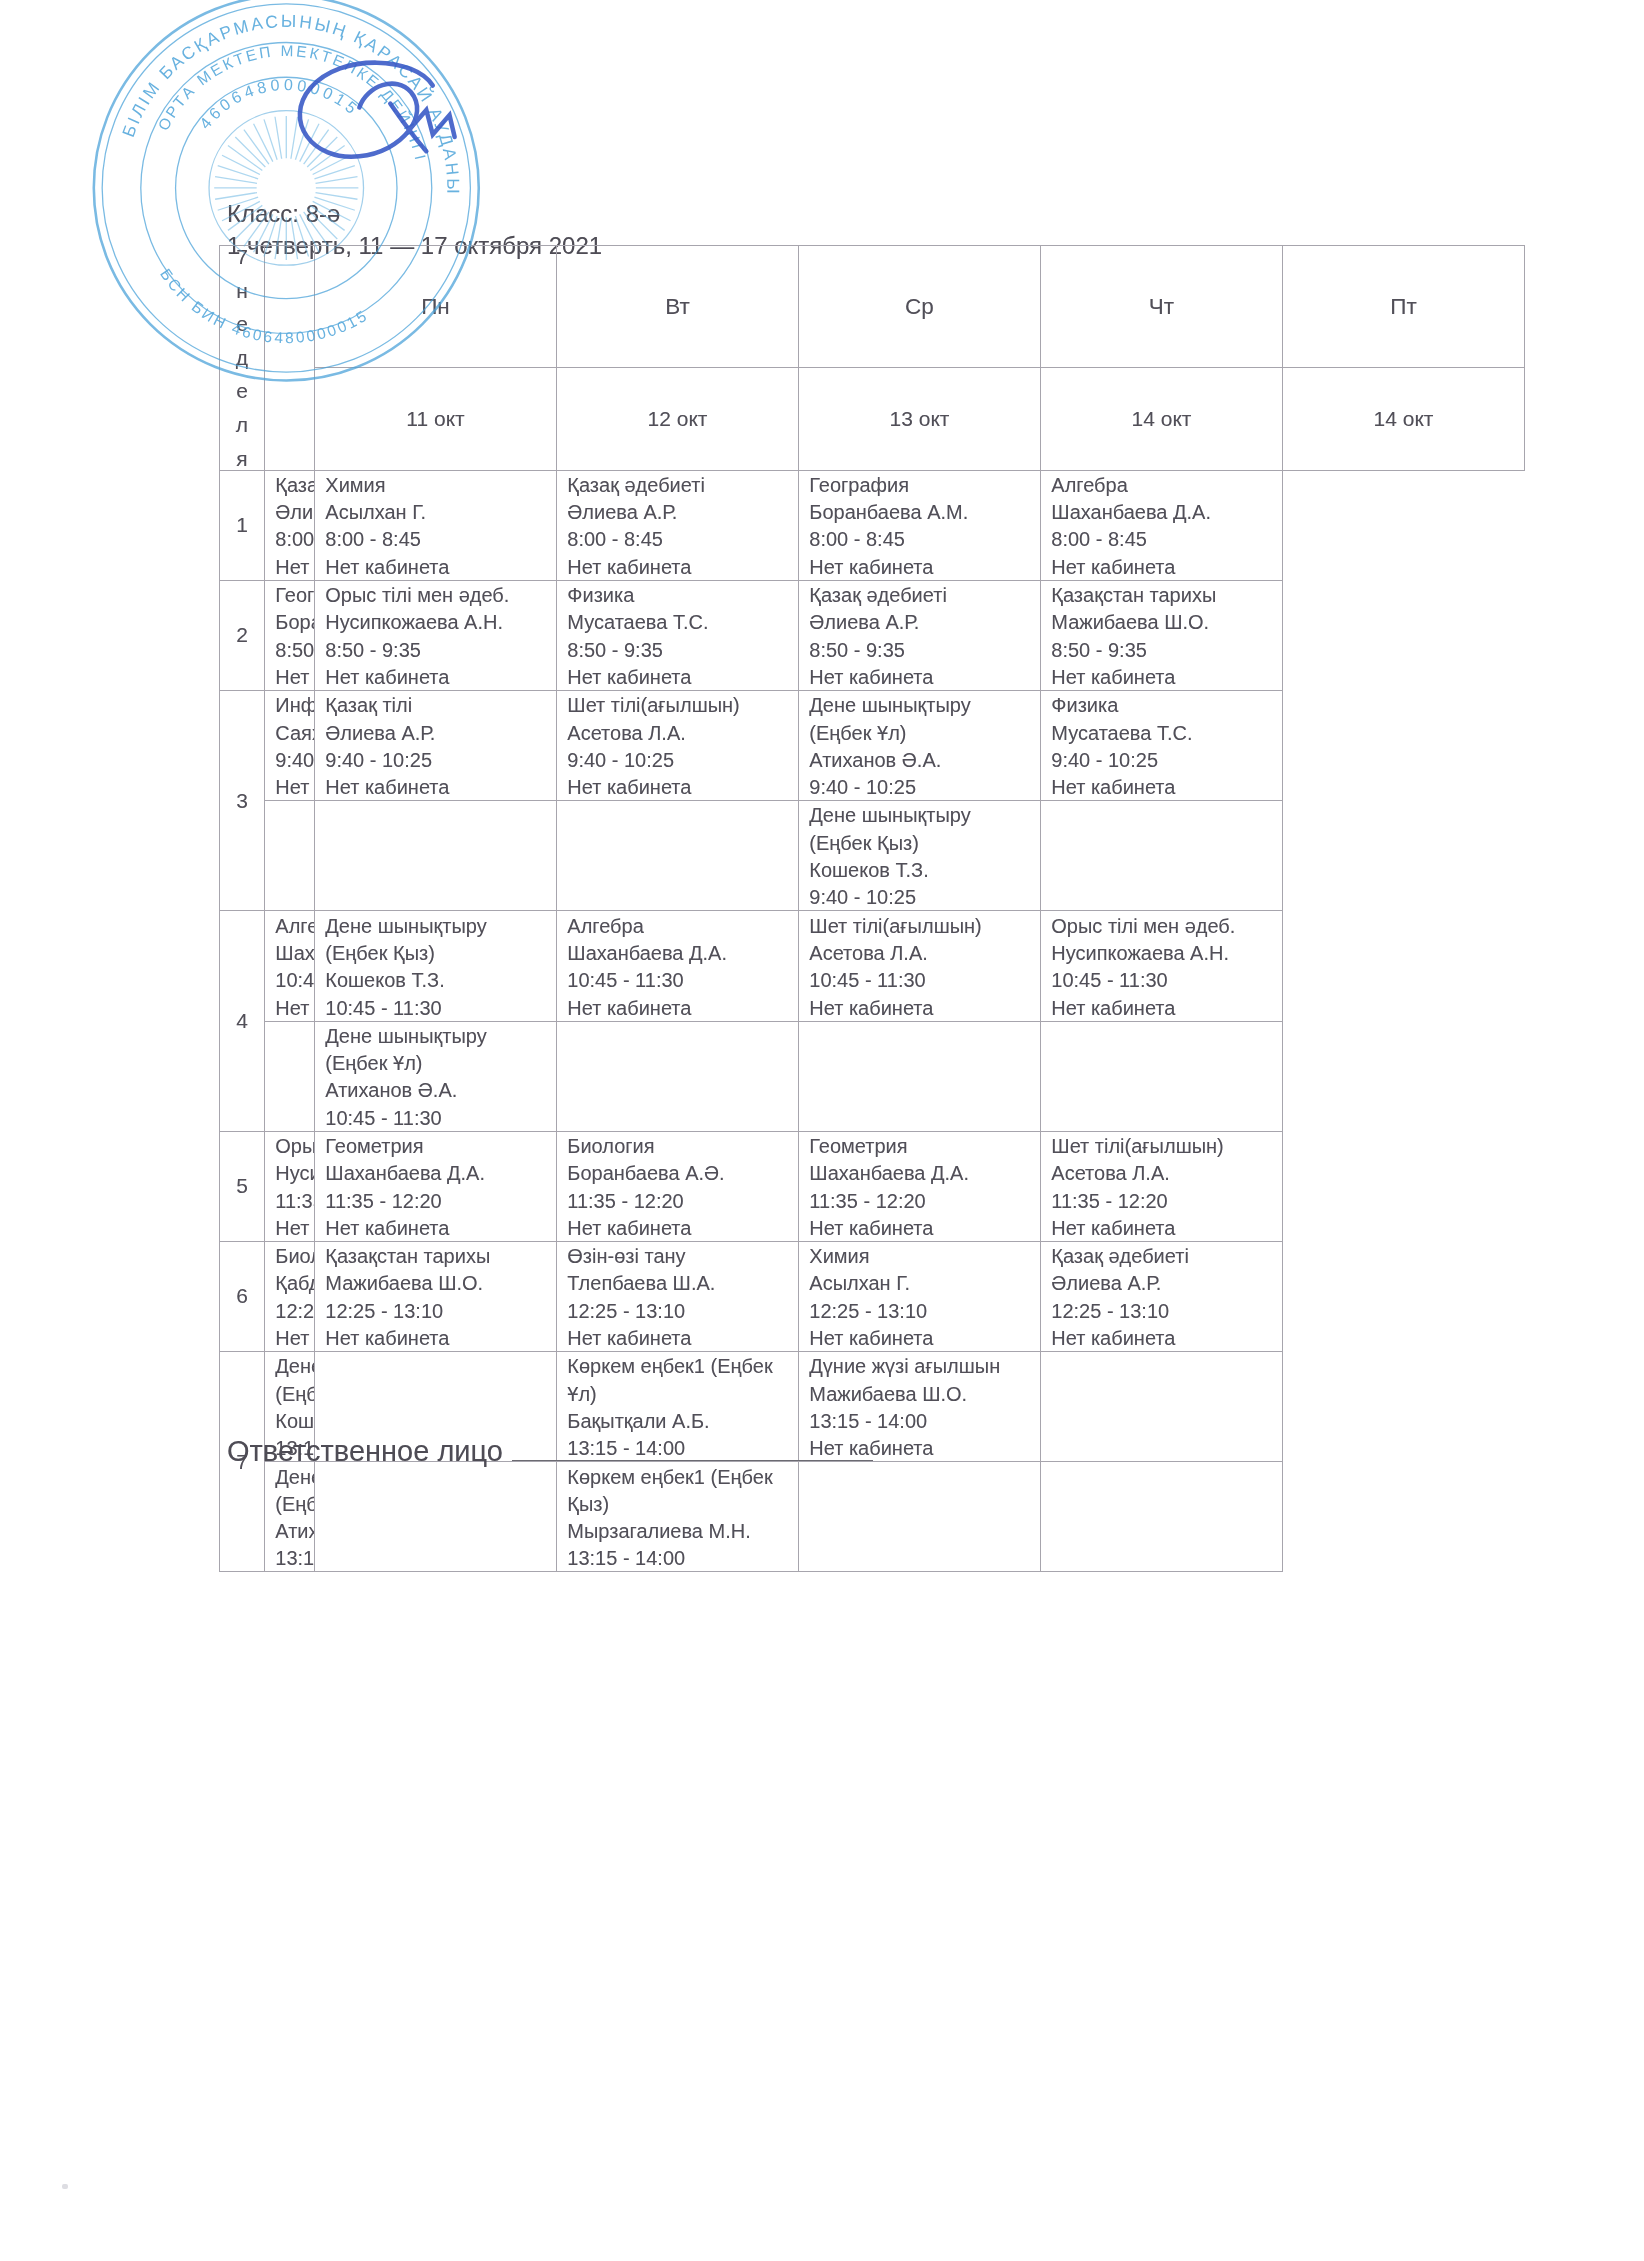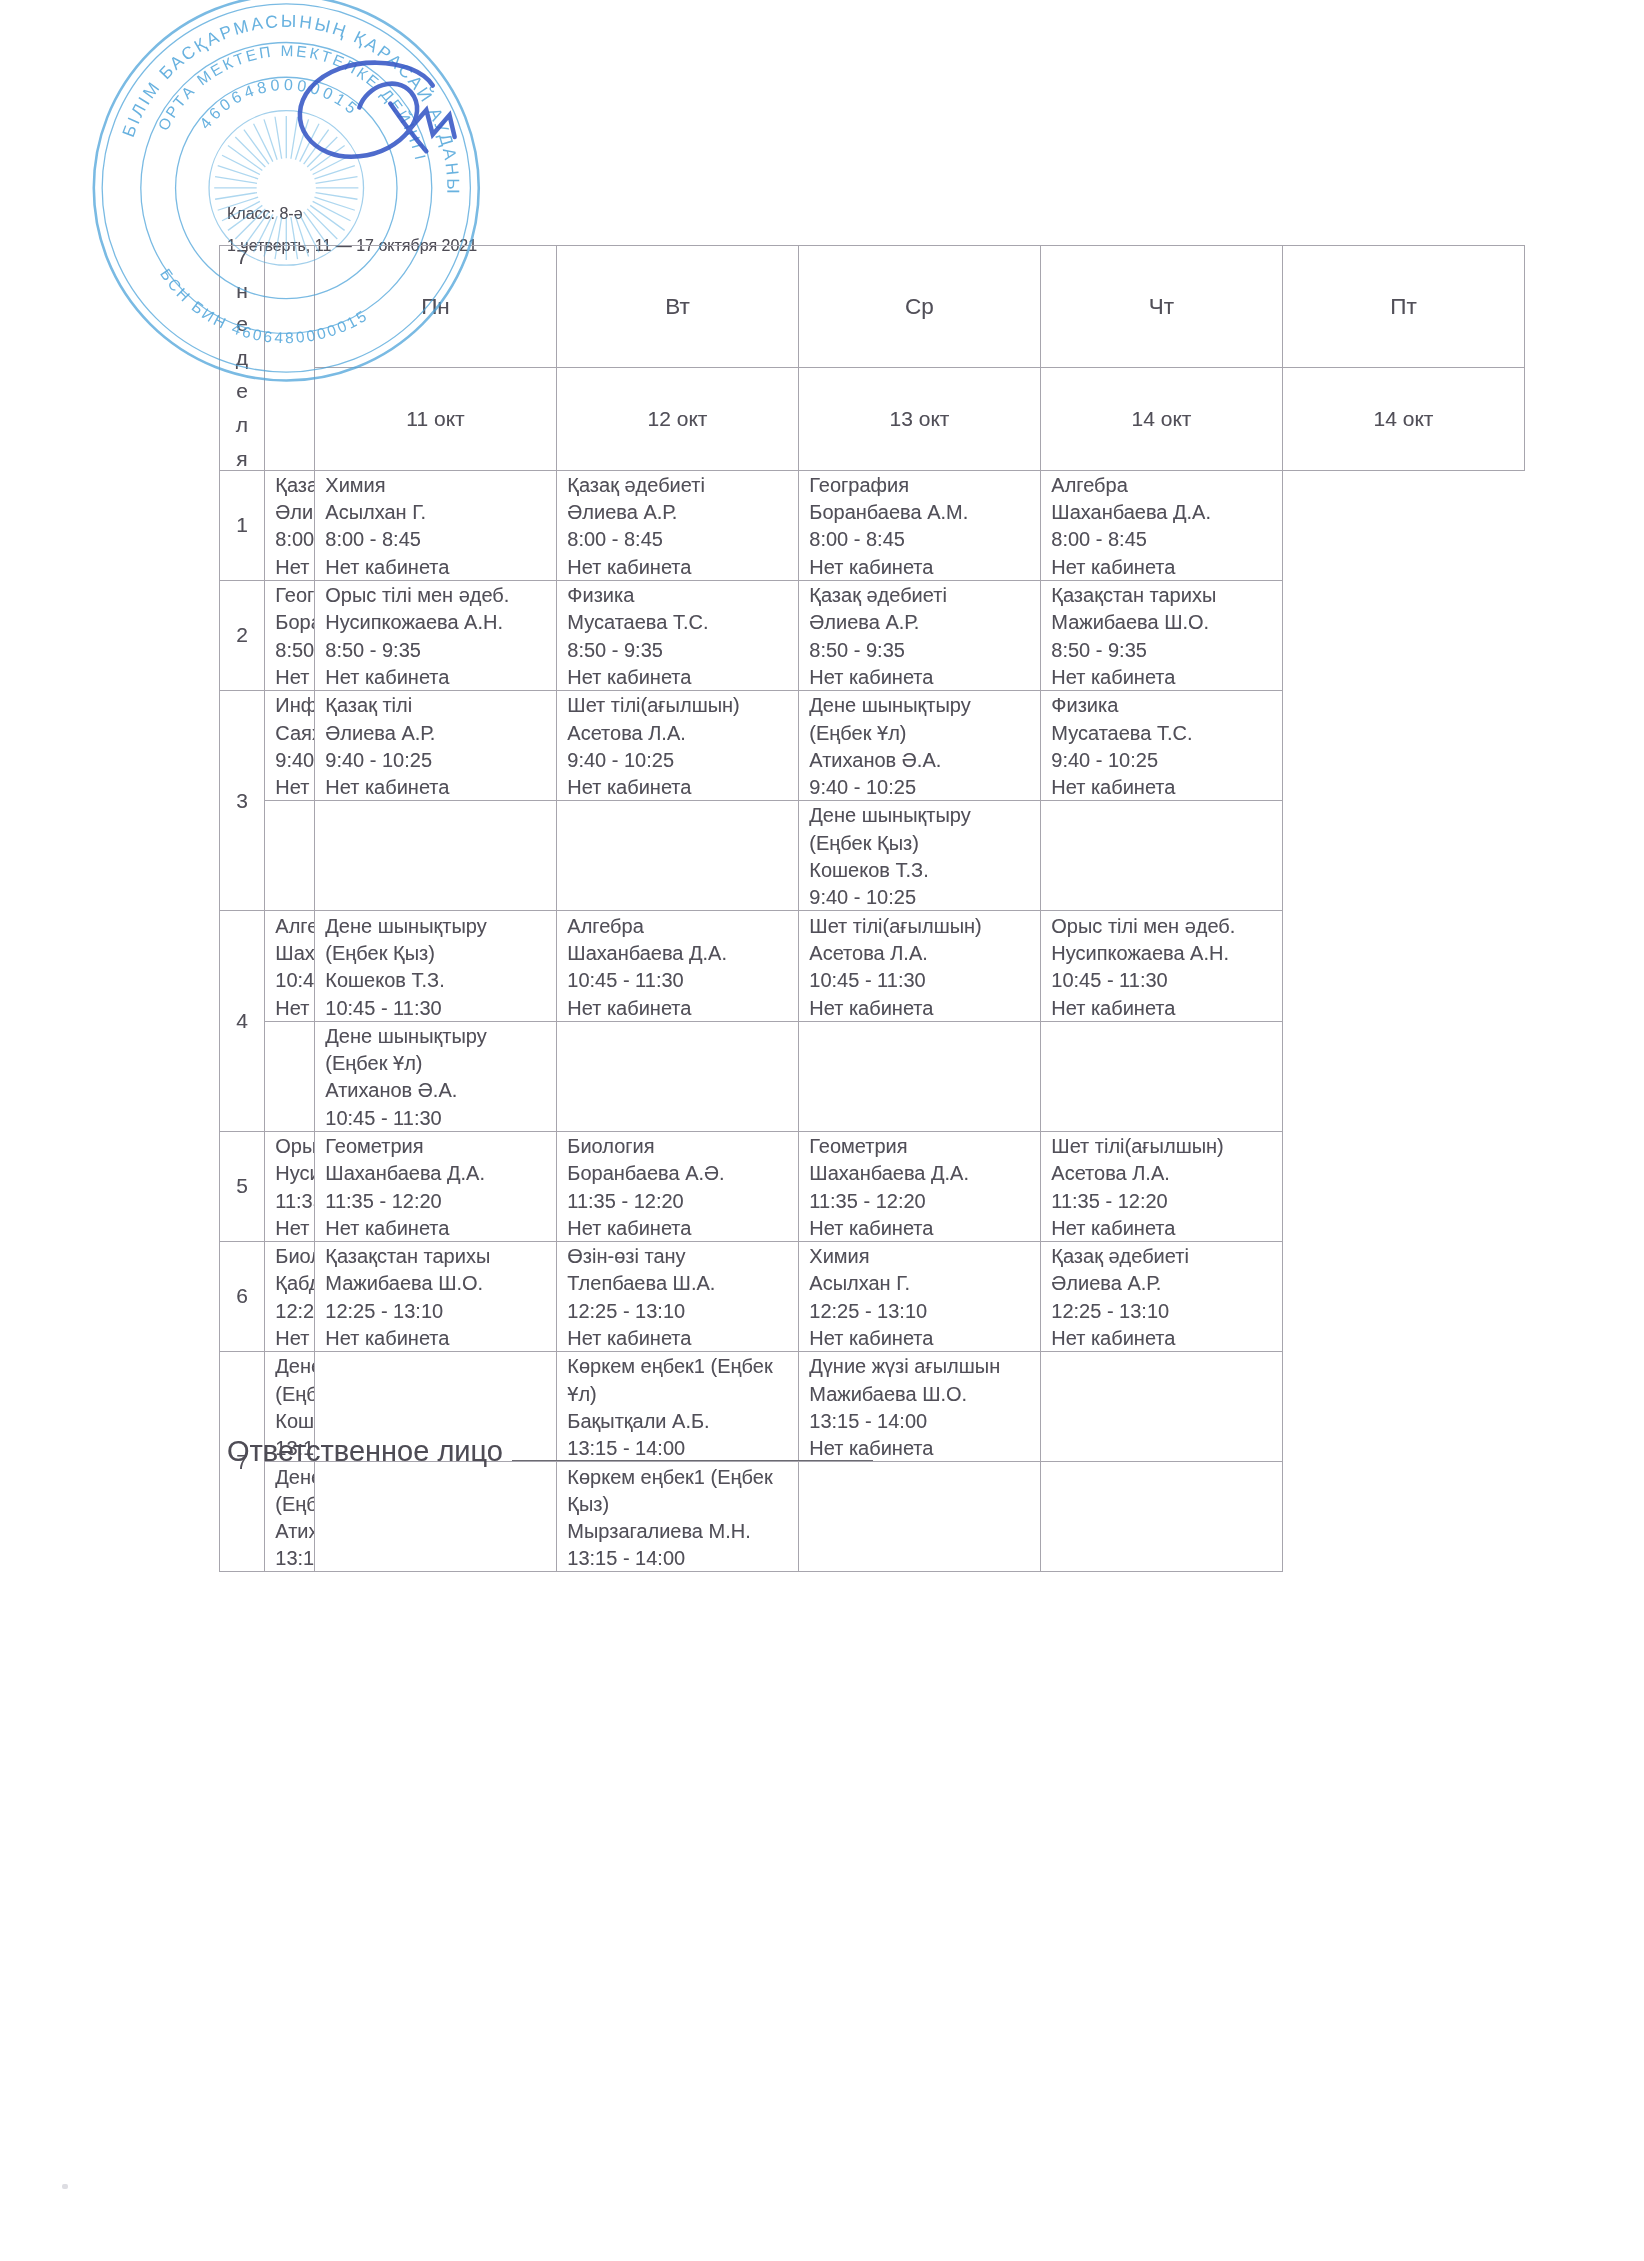--- a/index.html
+++ b/index.html
@@ -4,21 +4,21 @@
 <style>
   html,body{margin:0;padding:0;background:#ffffff;}
   .page{
     position:relative;
     width:1644px;height:2261px;
     background:#ffffff;
     overflow:hidden;
     font-family:"Liberation Sans", sans-serif;
     color:#514f58;
   }
-  .doc-header{position:absolute;left:227px;top:198px;line-height:32px;font-size:16px;color:#4e4c55;}
+  .doc-header{position:absolute;left:227px;top:198px;line-height:32px;font-size:24px;color:#4e4c55;}
   .doc-header div{white-space:nowrap;text-shadow:0 0 0.6px rgba(90,90,100,.35);}
   table.timetable{
     position:absolute;left:219px;top:245px;
     border-collapse:collapse;table-layout:fixed;
     width:1303px;
     font-size:20px;color:#514f58;
   }
   table.timetable td, table.timetable th{
     border:0.6px solid #a7a5ad;
     padding:0;vertical-align:top;

